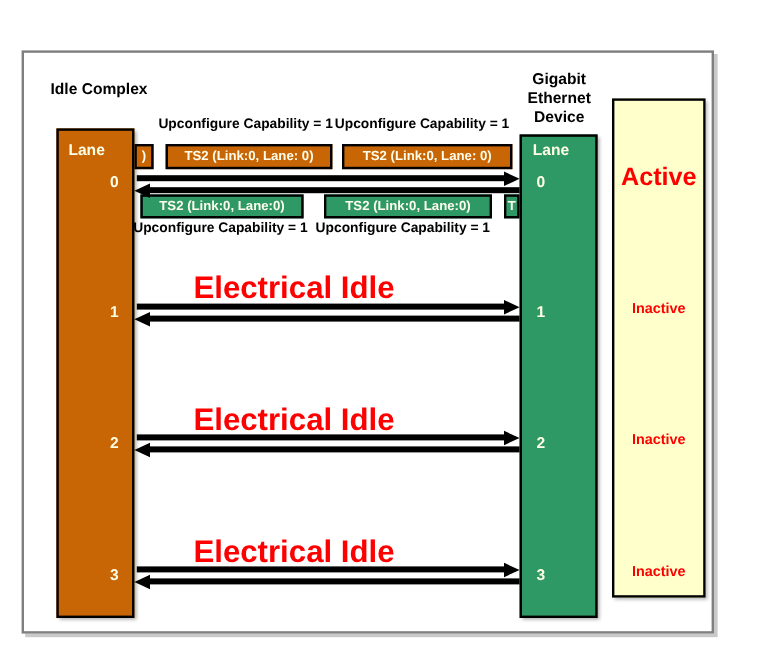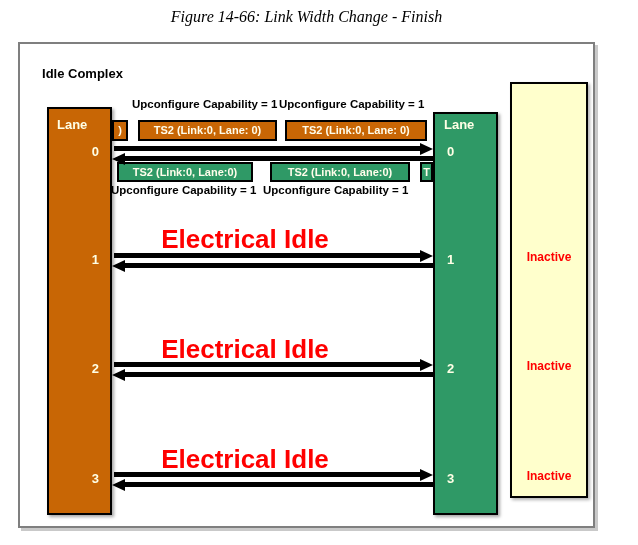--- a/index.html
+++ b/index.html
@@ -45,42 +45,43 @@
   .upcfg{position:absolute;width:150px;text-align:left;font-weight:bold;font-size:11.5px;color:#000;white-space:nowrap;}
   .hline{position:absolute;height:5px;background:#000;}
   .head-r{position:absolute;width:0;height:0;border-top:6px solid transparent;border-bottom:6px solid transparent;border-left:13px solid #000;}
   .head-l{position:absolute;width:0;height:0;border-top:6px solid transparent;border-bottom:6px solid transparent;border-right:13px solid #000;}
 </style>
 </head>
 <body>
 
 <div class="canvas">
 
-  <div class="title">Figure 14-66: Link Width Change - Finish</div>
   <div class="frame"></div>
 
   <div class="devlabel rc-label">Idle Complex</div>
+  <div class="devlabel ge-label">Gigabit Ethernet Device</div>
 
   <div class="col col-orange"></div>
   <div class="col col-green"></div>
   <div class="yellowbox"></div>
 
   <div class="lane-hdr lh-left">Lane</div>
   <div class="lane-hdr lh-right">Lane</div>
 
   <div class="lanenum ln-left" style="top:144px">0</div>
   <div class="lanenum ln-left" style="top:252px">1</div>
   <div class="lanenum ln-left" style="top:361px">2</div>
   <div class="lanenum ln-left" style="top:471px">3</div>
 
   <div class="lanenum ln-right" style="top:144px">0</div>
   <div class="lanenum ln-right" style="top:252px">1</div>
   <div class="lanenum ln-right" style="top:361px">2</div>
   <div class="lanenum ln-right" style="top:471px">3</div>
 
+  <div class="state state-active">Active</div>
   <div class="state state-inactive" style="top:250px">Inactive</div>
   <div class="state state-inactive" style="top:359px">Inactive</div>
   <div class="state state-inactive" style="top:469px">Inactive</div>
 
   <div class="upcfg" style="left:132px;top:98px">Upconfigure Capability = 1</div>
   <div class="upcfg" style="left:279px;top:98px">Upconfigure Capability = 1</div>
   <div class="upcfg" style="left:111px;top:184px">Upconfigure Capability = 1</div>
   <div class="upcfg" style="left:263px;top:184px">Upconfigure Capability = 1</div>
 
   <div class="ts2 ts2-o" style="left:112px;width:16px">)</div>

